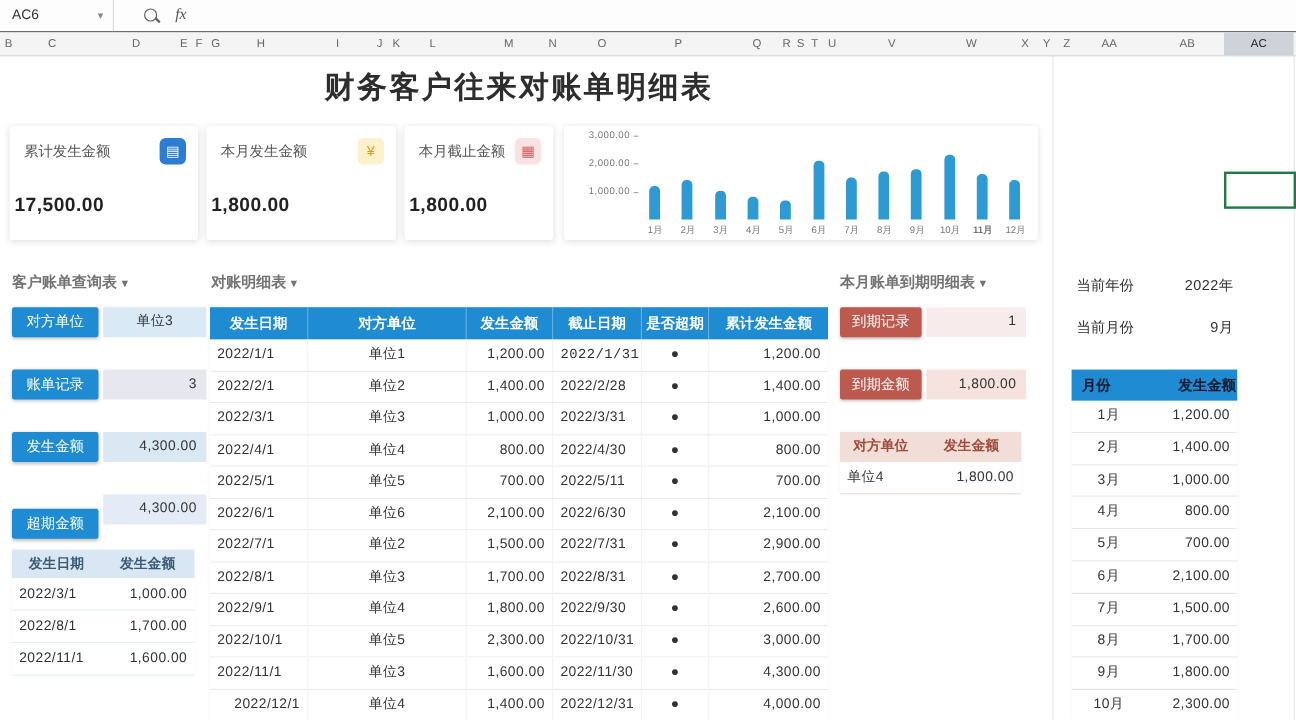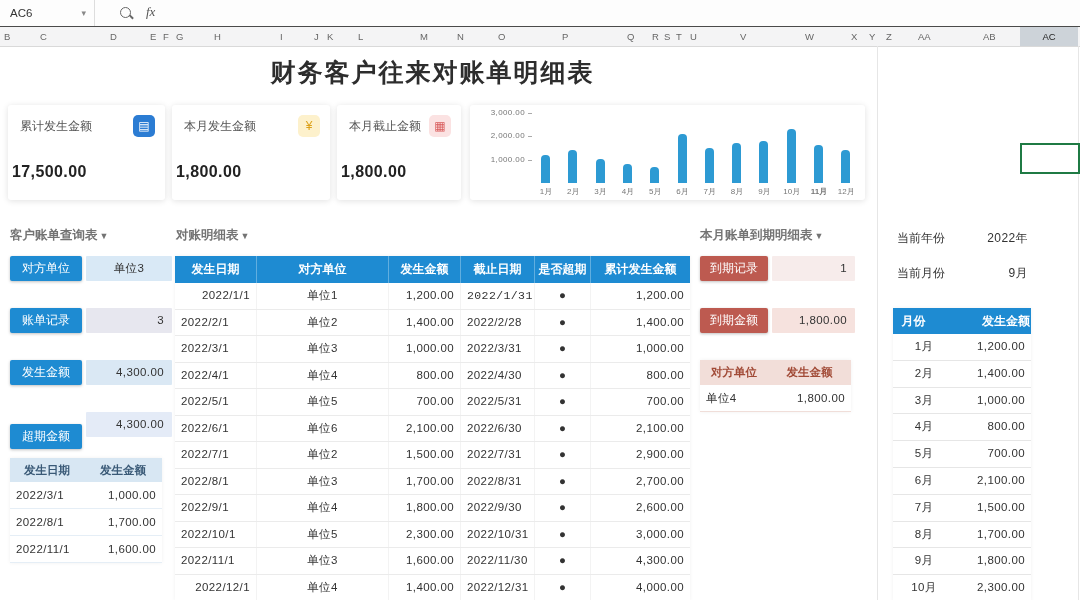--- a/index.html
+++ b/index.html
@@ -85,21 +85,21 @@
   .detail .mini-head span:last-child{border-right:none;}
   .detail .mini-row{height:25.5px;line-height:25.5px;border-bottom:1px solid #ebebeb;}
   .detail .mini-row span{border-right:1px solid #f3f3f3;}
   .detail .mini-row span:last-child{border-right:none;}
 
   .due-table{left:700px;top:360px;width:151px;}
   .due-table .mini-head{height:25px;line-height:25px;background:#f2ded9;color:#a14a36;font-size:11.5px;}
   .due-table .mini-row{height:26px;line-height:26px;border-bottom:1px solid #f0ded9;}
 
   .month-table{left:893px;top:308px;width:138px;}
-  .month-table .mini-head{height:26px;line-height:26px;background:#1e8bd2;color:#ffffff;font-size:12px;gap:47px;}
+  .month-table .mini-head{height:26px;line-height:26px;background:#1e8bd2;color:#0f172a;font-size:12px;gap:47px;}
   .month-table .mini-row{height:25.8px;line-height:25.8px;border-bottom:1px solid #e6e6e6;}
 
   
   .info-label{position:absolute;left:897px;font-size:12px;color:#333;}
   .info-value{position:absolute;left:950px;width:78px;text-align:right;font-size:12px;color:#333;}
 
   
   .vline{position:absolute;top:46px;width:1px;height:554px;background:#e6e6e6;}
   .sel-box{position:absolute;left:1020px;top:143px;width:56px;height:27px;
            border:2px solid #1f7a44;background:#fff;}
@@ -240,21 +240,21 @@
   <div class="mini detail">
       <div class="mini-head">
         <span style="width: 82px;">发生日期</span>
         <span style="width: 132px;">对方单位</span>
         <span style="width: 72px;">发生金额</span>
         <span style="width: 74px;">截止日期</span>
         <span style="width: 56px;">是否超期</span>
         <span style="width: 99px;">累计发生金额</span>
       </div>
       <div class="mini-row">
-        <span class="num" style="width: 82px; text-align: right;">2022/1/1</span>
+        <span class="num" style="width: 82px; text-align: left;">2022/1/1</span>
         <span class="num" style="width: 132px; text-align: center;">单位1</span>
         <span class="num" style="width: 72px; text-align: right;">1,200.00</span>
         <span class="num" style="width: 74px; text-align: center; font-family: Liberation Mono, monospace;">2022/1/31</span>
         <span class="dot" style="width: 56px; text-align: center;">●</span>
         <span class="num" style="width: 99px; text-align: right;">1,200.00</span>
       </div>
       <div class="mini-row">
         <span class="num" style="width: 82px; text-align: left;">2022/2/1</span>
         <span class="num" style="width: 132px; text-align: center;">单位2</span>
         <span class="num" style="width: 72px; text-align: right;">1,400.00</span>
@@ -275,21 +275,21 @@
         <span class="num" style="width: 132px; text-align: center;">单位4</span>
         <span class="num" style="width: 72px; text-align: right;">800.00</span>
         <span class="num" style="width: 74px; text-align: left;">2022/4/30</span>
         <span class="dot" style="width: 56px; text-align: center;">●</span>
         <span class="num" style="width: 99px; text-align: right;">800.00</span>
       </div>
       <div class="mini-row">
         <span class="num" style="width: 82px; text-align: left;">2022/5/1</span>
         <span class="num" style="width: 132px; text-align: center;">单位5</span>
         <span class="num" style="width: 72px; text-align: right;">700.00</span>
-        <span class="num" style="width: 74px; text-align: left;">2022/5/31</span>
+        <span class="num" style="width: 74px; text-align: left;">2022/5/11</span>
         <span class="dot" style="width: 56px; text-align: center;">●</span>
         <span class="num" style="width: 99px; text-align: right;">700.00</span>
       </div>
       <div class="mini-row">
         <span class="num" style="width: 82px; text-align: left;">2022/6/1</span>
         <span class="num" style="width: 132px; text-align: center;">单位6</span>
         <span class="num" style="width: 72px; text-align: right;">2,100.00</span>
         <span class="num" style="width: 74px; text-align: left;">2022/6/30</span>
         <span class="dot" style="width: 56px; text-align: center;">●</span>
         <span class="num" style="width: 99px; text-align: right;">2,100.00</span>

